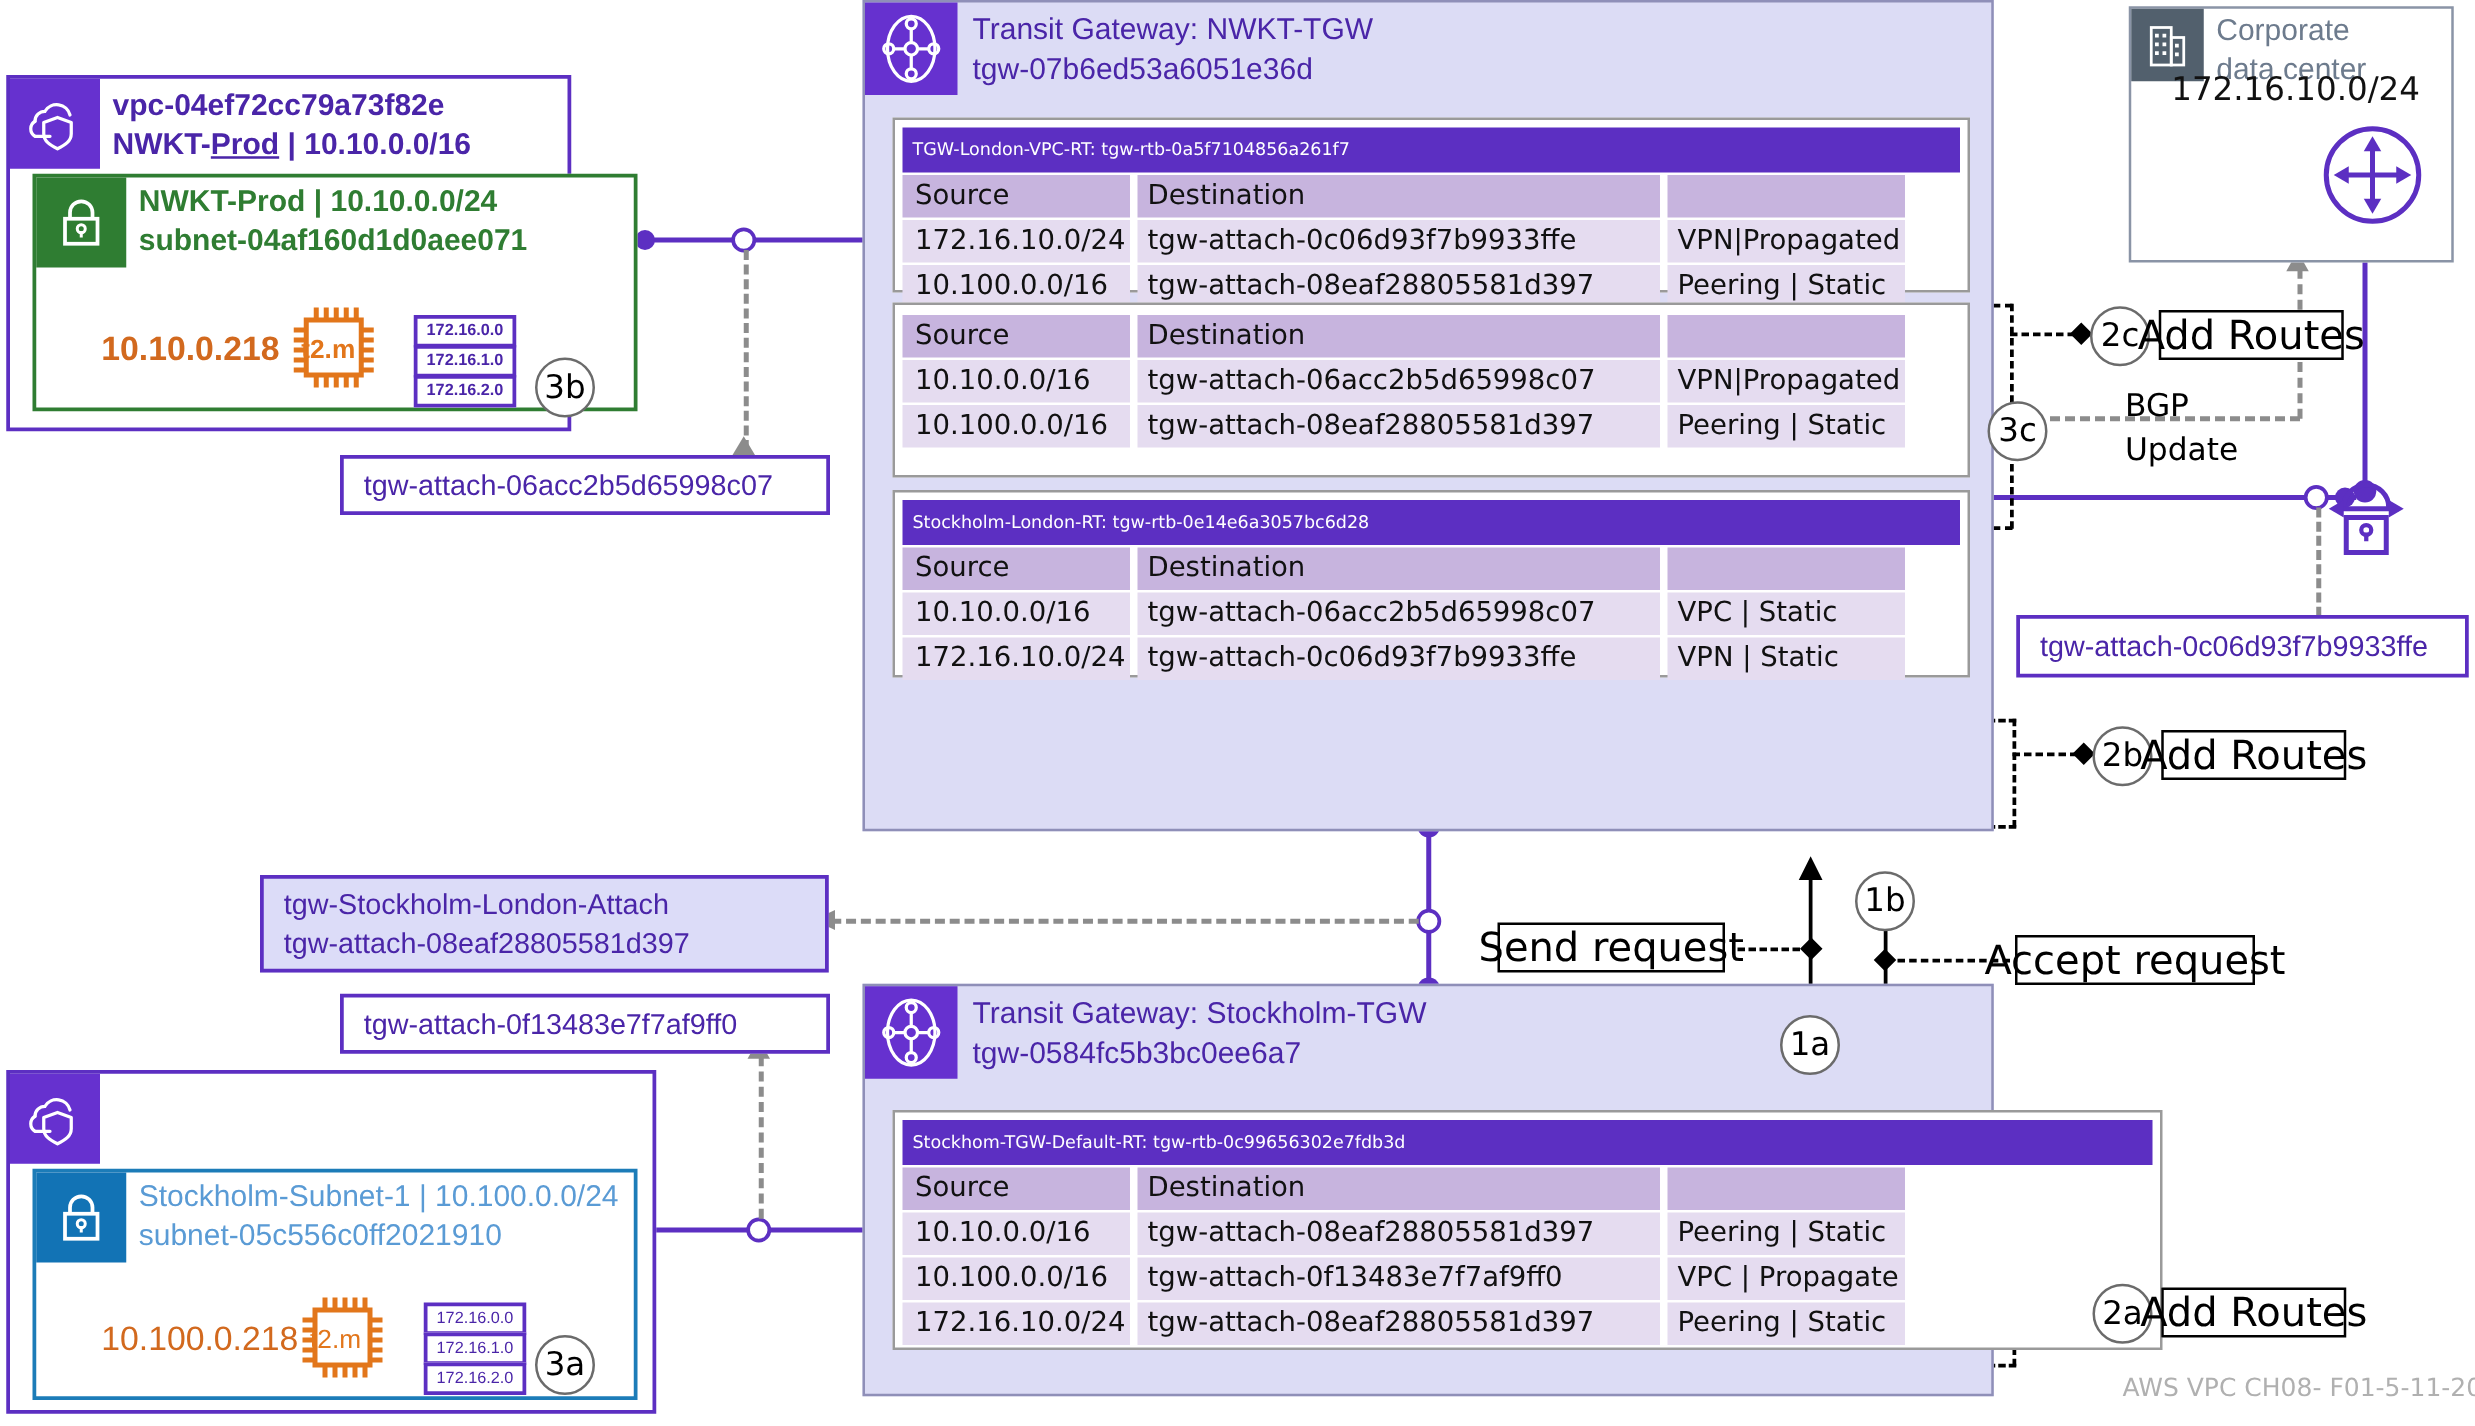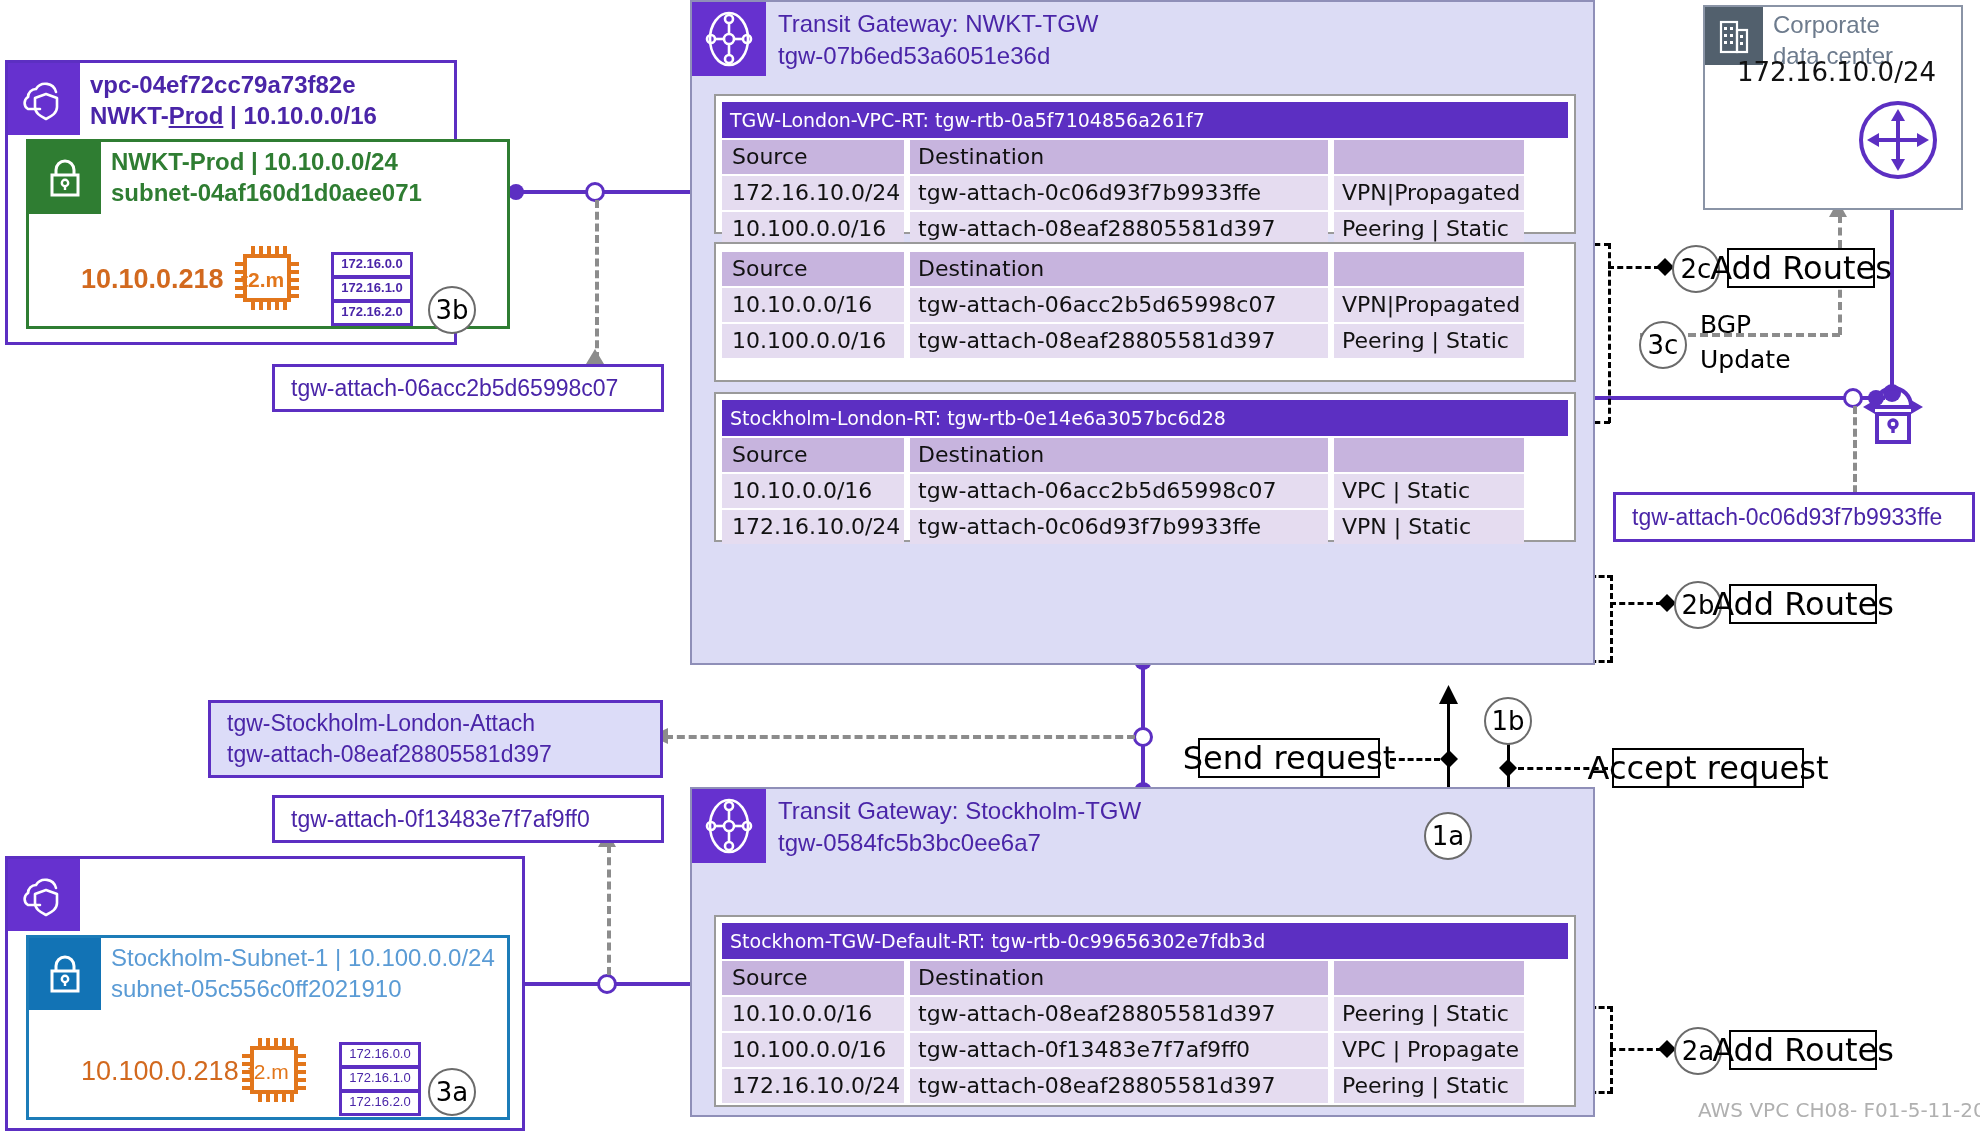--- a/index.html
+++ b/index.html
@@ -29,21 +29,21 @@
   .ipchip{position:absolute;border:3px solid #5c2fc2;background:#fff;color:#4a25a8;
           font-size:13px;line-height:17px;text-align:center;white-space:nowrap;padding:0 3px;}
 
   
   .tgw{border:2px solid #8f8fb8;background:#dcdcf5;}
   .tgw-icon{position:absolute;left:0;top:0;width:74px;height:74px;background:#6631cf;display:flex;align-items:center;justify-content:center;}
   .tgw-title{position:absolute;left:86px;top:6px;color:#4a25a8;font-size:24px;line-height:32px;white-space:nowrap;}
 
   
   .rt-wrap{border:2px solid #9a9a9a;background:#fff;padding:6px;}
-  .rt-head{background:#5c2fc2;color:#fff;font-size:19px;line-height:32px;padding:2px 8px;white-space:nowrap;
+  .rt-head{background:#5c2fc2;color:#fff;font-size:14px;line-height:32px;padding:2px 8px;white-space:nowrap;
            font-family:"DejaVu Sans",sans-serif;}
   .rt-row{display:flex;margin-top:2px;}
   .rt-row .c{font-size:22px;line-height:34px;white-space:nowrap;font-family:"DejaVu Sans",sans-serif;}
   .rt-row .c1{width:172px;padding-left:10px;}
   .rt-row .c2{width:410px;padding-left:8px;}
   .rt-row .c3{width:182px;padding-left:8px;}
   .rt-hdrrow .c{background:#c7b4de;color:#111;}
   .rt-datarow .c{background:#e5dcf0;color:#111;}
   .rt-gapcol{width:6px;}
 
@@ -411,21 +411,21 @@
         <line x1="28" y1="33" x2="28" y2="44" stroke="#fff" stroke-width="2.6"></line>
         <line x1="14" y1="28" x2="23" y2="28" stroke="#fff" stroke-width="2.6"></line>
         <line x1="33" y1="28" x2="42" y2="28" stroke="#fff" stroke-width="2.6"></line>
       </svg>
     </div>
     <div class="tgw-title">
       <div>Transit Gateway: Stockholm-TGW</div>
       <div>tgw-0584fc5b3bc0ee6a7</div>
     </div>
 
-    <div class="abs rt-wrap" style="left:22px;top:126px;width:862px;height:192px;">
+    <div class="abs rt-wrap" style="left:22px;top:99px;width:1016px;height:192px;">
       <div class="rt-head">Stockhom-TGW-Default-RT: tgw-rtb-0c99656302e7fdb3d</div>
       <div class="rt-row rt-hdrrow">
         <div class="c c1">Source</div>
         <div class="rt-gapcol"></div>
         <div class="c c2">Destination</div>
         <div class="rt-gapcol"></div>
         <div class="c c3"></div>
       </div>
       <div class="rt-row rt-datarow">
         <div class="c c1">10.10.0.0/16</div>
@@ -497,21 +497,21 @@
     <rect x="22" y="44" width="32" height="28" fill="none" stroke="#5c2fc2" stroke-width="4"></rect>
     <circle cx="38" cy="54" r="4" fill="none" stroke="#5c2fc2" stroke-width="3.4"></circle>
     <line x1="38" y1="56" x2="38" y2="63" stroke="#5c2fc2" stroke-width="3.4"></line>
   </svg>
 
   <div class="abs attbox" style="left:1613px;top:492px;width:362px;height:50px;">tgw-attach-0c06d93f7b9933ffe</div>
 
   <div class="abs step" style="left:1672px;top:245px;width:48px;height:48px;">2c</div>
   <div class="abs labelbox" style="left:1727px;top:248px;width:148px;height:40px;">Add Routes</div>
 
-  <div class="abs step" style="left:1639px;top:321px;width:48px;height:48px;">3c</div>
+  <div class="abs step" style="left:1590px;top:321px;width:48px;height:48px;">3c</div>
   <div class="txtlabel" style="left:1700px;top:310px;">BGP</div>
   <div class="txtlabel" style="left:1700px;top:345px;">Update</div>
 
   <div class="abs step" style="left:1674px;top:581px;width:48px;height:48px;">2b</div>
   <div class="abs labelbox" style="left:1729px;top:584px;width:148px;height:40px;">Add Routes</div>
 
   <div class="abs step" style="left:1674px;top:1027px;width:48px;height:48px;">2a</div>
   <div class="abs labelbox" style="left:1729px;top:1030px;width:148px;height:40px;">Add Routes</div>
 
   <div class="abs labelbox" style="left:1198px;top:738px;width:182px;height:40px;">Send request</div>

